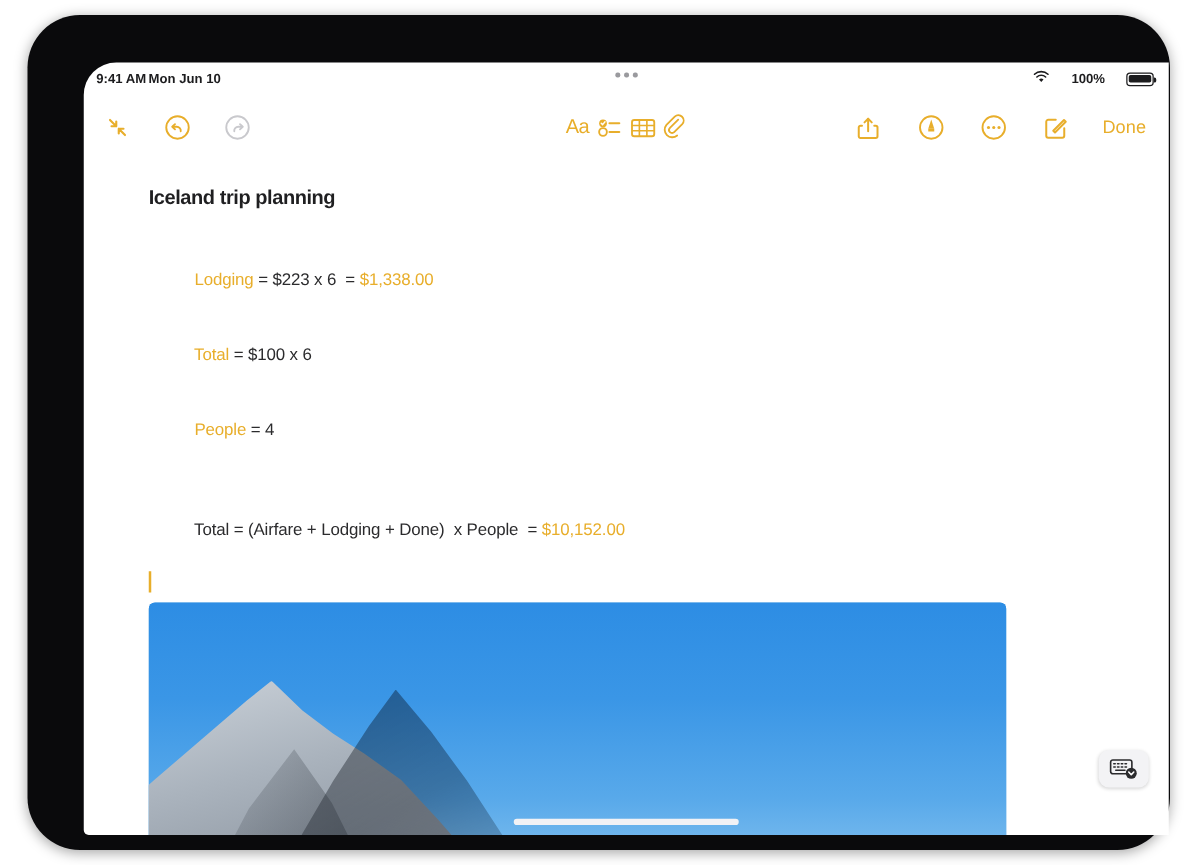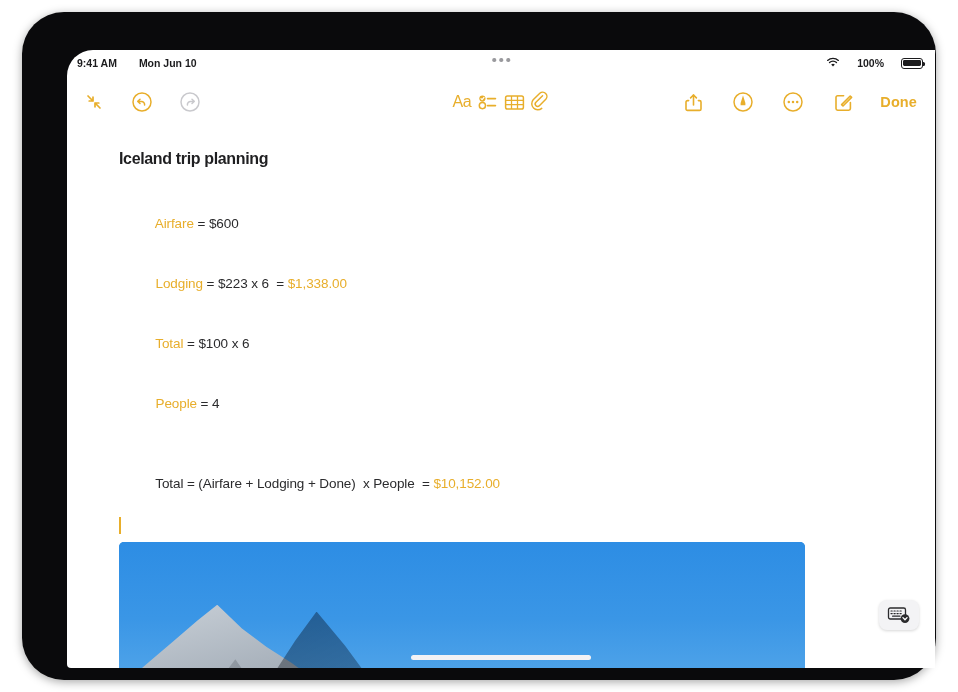--- a/index.html
+++ b/index.html
@@ -43,21 +43,21 @@
     left: 0; top: 0;
     width: 100%;
     height: 26px;
     display: flex;
     align-items: center;
     padding: 0 12px 0 10px;
     font-size: 10.5px;
     font-weight: bold;
     color: #1c1c1e;
   }
-  .status-left { display: flex; align-items: center; gap: 22px; }
+  .status-left { display: flex; align-items: center; gap: 2px; }
   .status-right {
     margin-left: auto;
     display: flex;
     align-items: center;
     gap: 17px;
     font-size: 10.5px;
     font-weight: bold;
   }
   .multitask-dots {
     position: absolute;
@@ -112,21 +112,21 @@
   .tb-right { margin-left: auto; gap: 24px; }
   .tb-btn {
     width: 26px; height: 26px;
     display: flex; align-items: center; justify-content: center;
     color: #e8ae2b;
   }
   .tb-btn.disabled { color: #c9c9cd; }
   .done-btn {
     color: #e8ae2b;
     font-size: 14.5px;
-    font-weight: bold;
+    font-weight: normal;
     letter-spacing: 0.1px;
   }
   .aa-label {
     color: #e8ae2b;
     font-size: 16px;
     font-weight: 500;
     letter-spacing: -0.3px;
   }
 
   
@@ -352,23 +352,20 @@
         </div>
         <div class="done-btn">Done</div>
       </div>
     </div>
 
     <div id="note-body">
 
       <div id="note-title">Iceland trip planning</div>
 
       <div>
-        <div class="calc-line">
-          <span class="var">Airfare</span><span> = $600</span><span class="result"></span>
-        </div>
         <div class="calc-line">
           <span class="var">Lodging</span><span> = $223 x 6  = </span><span class="result">$1,338.00</span>
         </div>
         <div class="calc-line">
           <span class="var">Total</span><span> = $100 x 6</span><span class="result"></span>
         </div>
         <div class="calc-line">
           <span class="var">People</span><span> = 4</span><span class="result"></span>
         </div>
 

